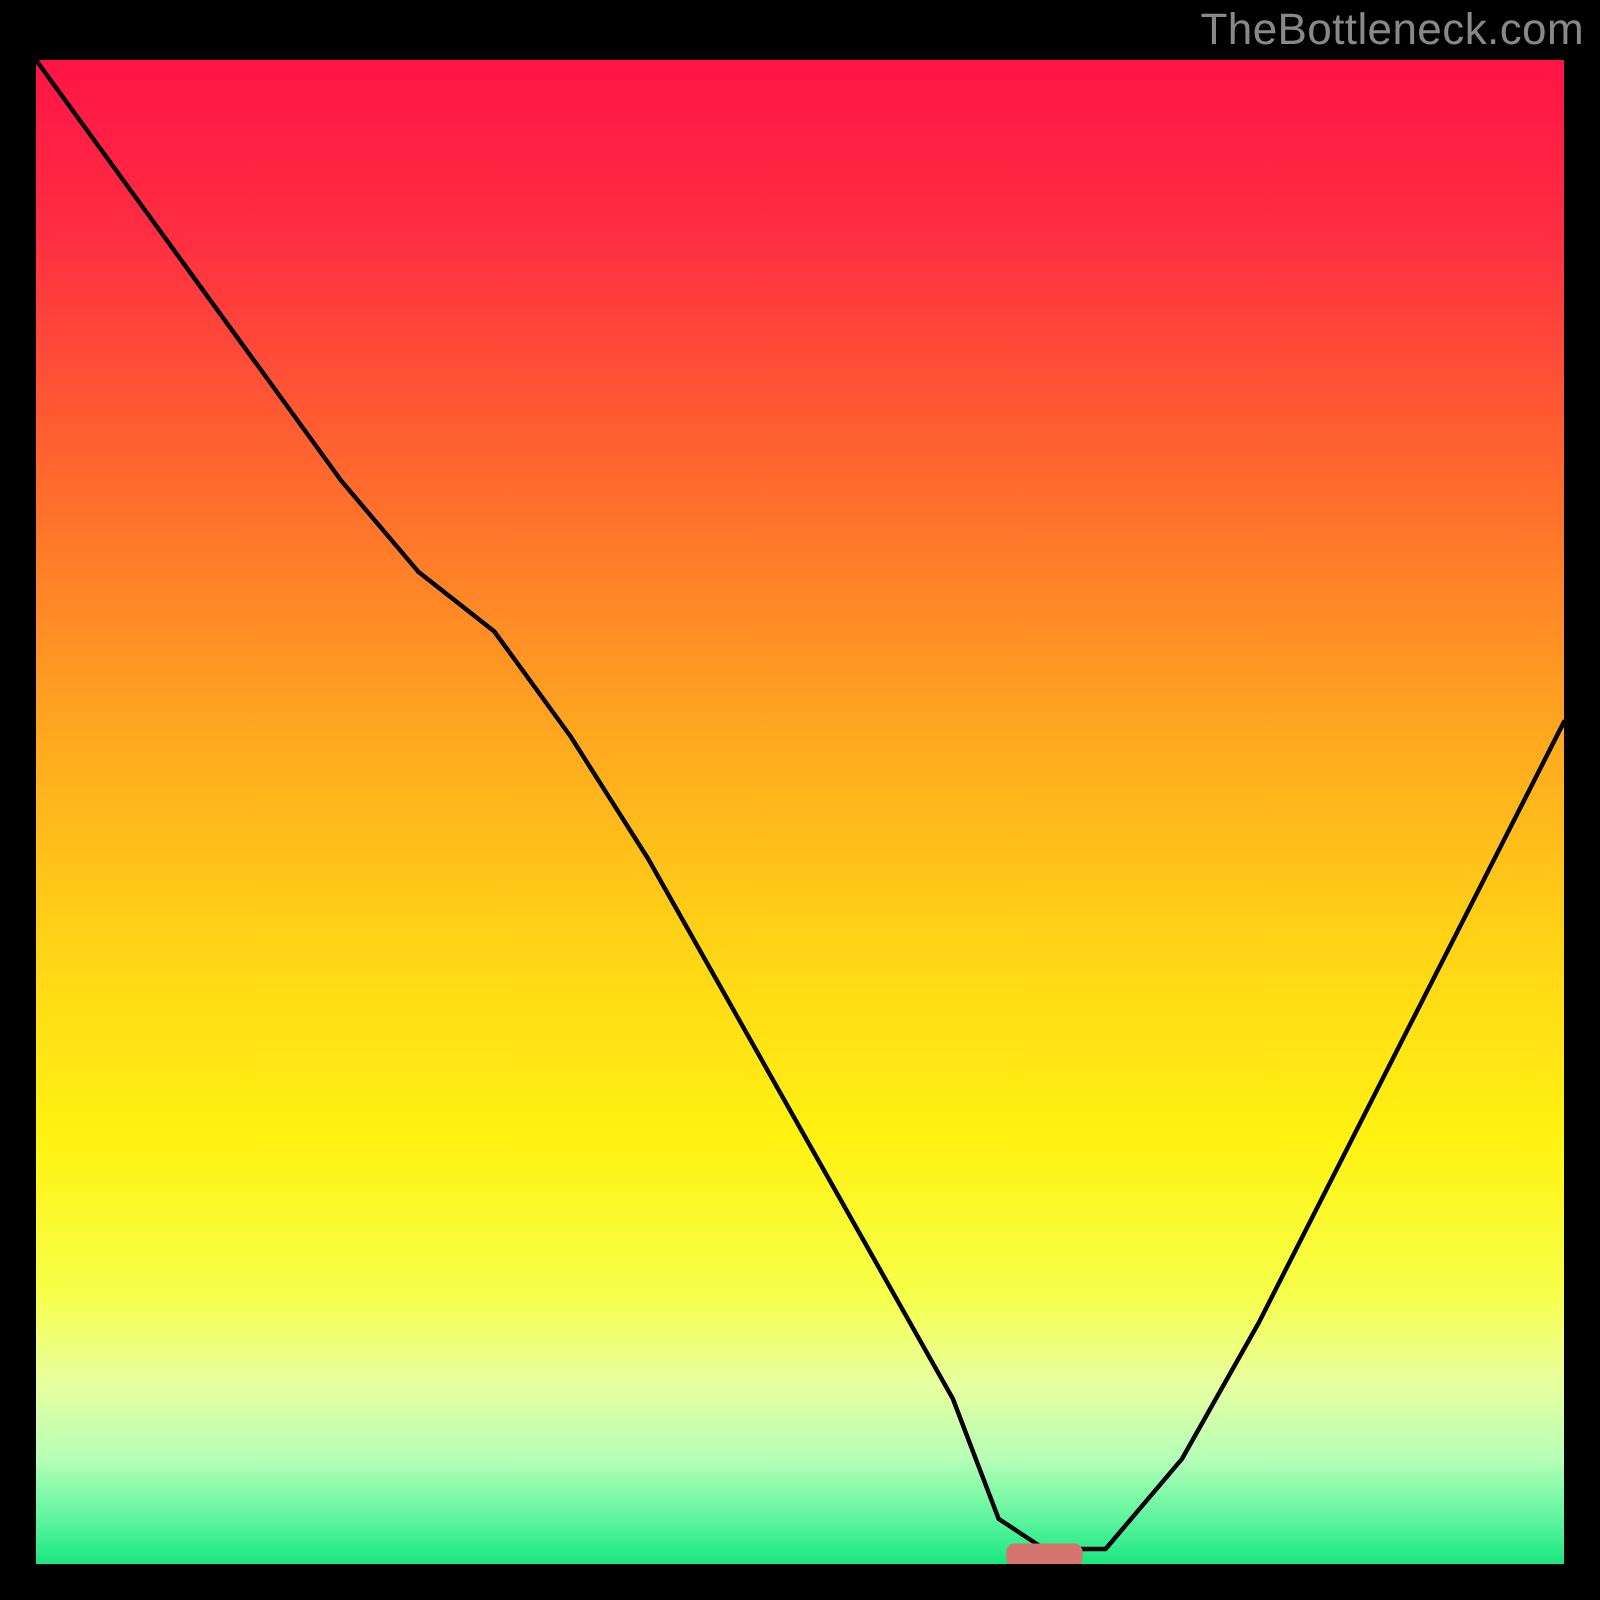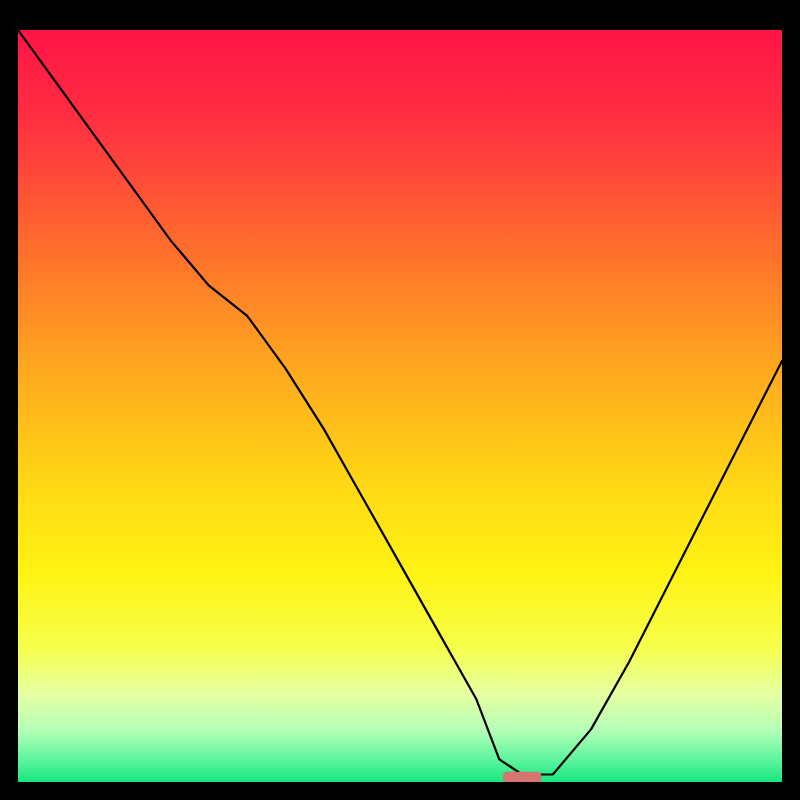--- a/index.html
+++ b/index.html
@@ -48,20 +48,21 @@
   }
   .marker {
     fill: #d6746f;
     stroke: none;
   }
 </style>
 </head>
 <body>
 
 <div class="frame">
+  <div class="watermark">TheBottleneck.com</div>
 
   <div class="plot">
     <svg viewBox="0 0 764 752">
       <defs>
         <linearGradient id="bg-grad" x1="0" y1="0" x2="0" y2="1">
         <stop offset="0%" stop-color="#ff1446"></stop>
             <stop offset="12%" stop-color="#ff2f41"></stop>
             <stop offset="28%" stop-color="#ff6a2d"></stop>
             <stop offset="45%" stop-color="#ffa81f"></stop>
             <stop offset="60%" stop-color="#ffd715"></stop>

